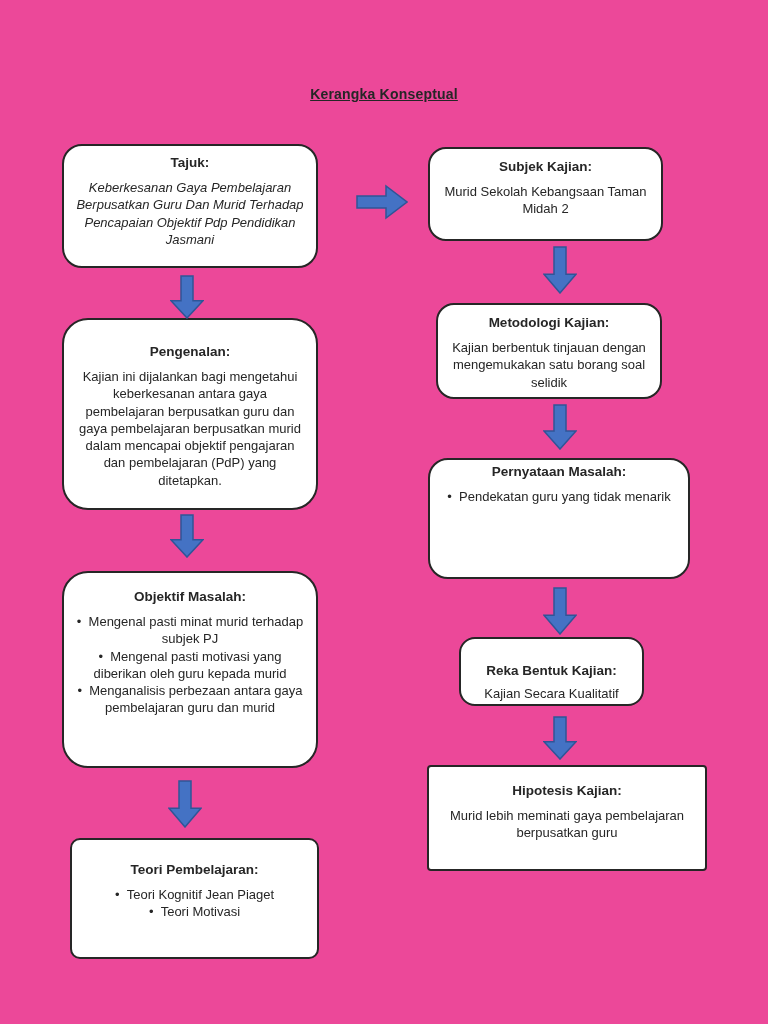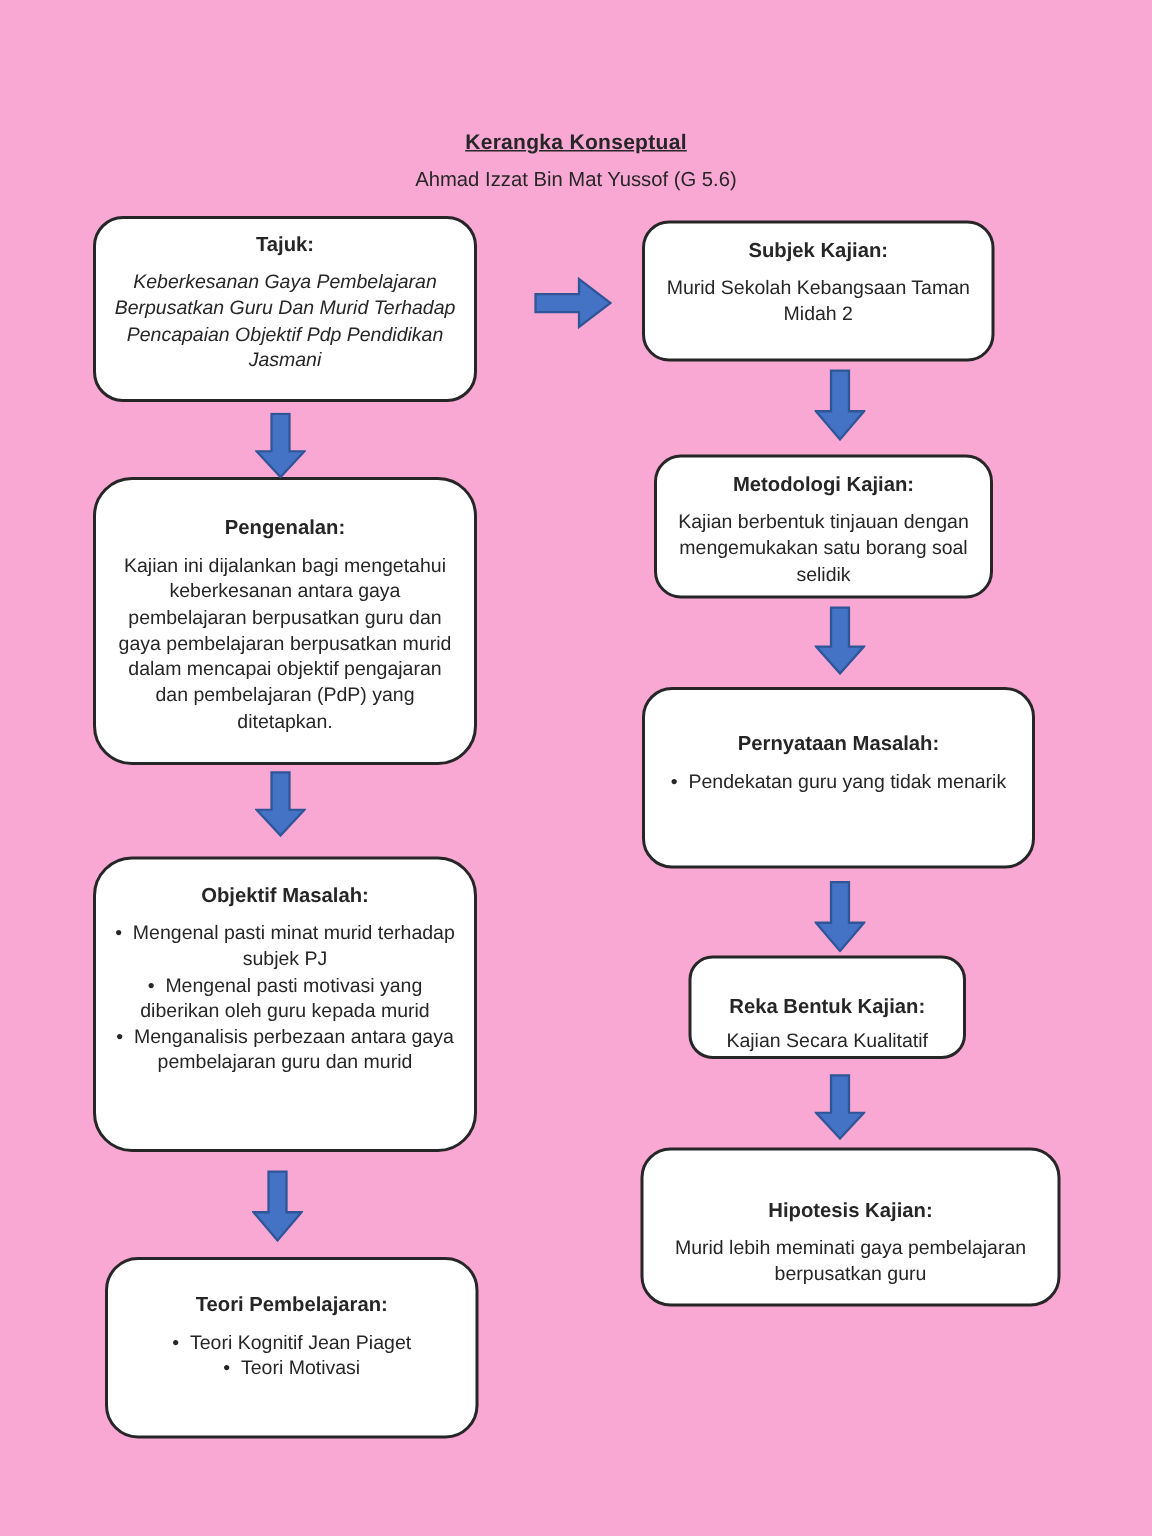--- a/index.html
+++ b/index.html
@@ -1,19 +1,19 @@
 <!DOCTYPE html>
 <html style="--arrow-fill: #4472C4; --arrow-border: #2F5597; --box-border: #262626; --text: #262626;"><head>
 <meta charset="utf-8">
 <style>
   * { margin:0; padding:0; box-sizing:border-box; }
   html,body { background:#ffffff; }
   .page {
     position:relative; width:768px; height:1024px; margin:0 auto;
-    background:#f9a8d4; overflow:hidden;
+    background:#ec4899; overflow:hidden;
     font-family:"Liberation Sans","DejaVu Sans",sans-serif;
     color:var(--text,#262626);
   }
   .doc-title {
     position:absolute; top:86px; left:0; width:100%;
     text-align:center; font-size:14px; font-weight:bold;
     text-decoration:underline; letter-spacing:.2px;
   }
   .doc-subtitle {
     position:absolute; top:112px; left:0; width:100%;
@@ -28,27 +28,27 @@
   .box-heading { font-weight:bold; font-size:13.5px; margin-bottom:9px; }
   .box-body { font-size:13px; line-height:1.33; text-align:center; }
   .italic { font-style:italic; }
   .bullet { font-size:13px; line-height:1.33; text-align:center; }
   .bullet::before { content:"\2022\00a0\00a0"; }
 
   
   #box-tajuk      { left:62px;  top:144px; width:256px; height:124px; border-radius:20px; padding-top:9px;align-items:center; }
   #box-pengenalan { left:62px;  top:318px; width:256px; height:192px; border-radius:26px; padding-top:24px; }
   #box-objektif   { left:62px;  top:571px; width:256px; height:197px; border-radius:26px; padding-top:16px; }
-  #box-teori      { left:70px;  top:838px; width:249px; height:121px; border-radius:22px; padding-top:22px; }
+  #box-teori      { left:70px;  top:838px; width:249px; height:121px; border-radius:10px; padding-top:22px; }
   
   #box-subjek     { left:428px; top:147px; width:235px; height:94px;  border-radius:18px; }
   #box-metodologi { left:436px; top:303px; width:226px; height:96px;  border-radius:18px; }
-  #box-pernyataan { left:428px; top:458px; width:262px; height:121px; border-radius:20px; padding-top:28px; }
+  #box-pernyataan { left:428px; top:458px; width:262px; height:121px; border-radius:20px; padding-top:4px; }
   #box-reka       { left:459px; top:637px; width:185px; height:69px;  border-radius:16px; padding-top:24px; }
-  #box-hipotesis  { left:427px; top:765px; width:280px; height:106px; border-radius:20px; padding-top:32px; }
+  #box-hipotesis  { left:427px; top:765px; width:280px; height:106px; border-radius:4px; padding-top:16px; }
   #box-reka .box-heading { margin-bottom:7px; }
 
   .arrow { position:absolute; }
   .arrow svg { display:block; width:100%; height:100%; }
   .arrow polygon {
     fill:var(--arrow-fill,#4472C4);
     stroke:var(--arrow-border,#2F5597);
     stroke-width:1.5;
   }
   #arrow-h1 { left:356px; top:184px; width:52px; height:36px; }
@@ -59,21 +59,20 @@
   #arrow-b2 { left:543px; top:404px; width:34px; height:46px; }
   #arrow-b3 { left:543px; top:587px; width:34px; height:48px; }
   #arrow-b4 { left:543px; top:716px; width:34px; height:44px; }
 </style>
 </head>
 <body>
 
 <div class="page">
 
   <div class="doc-title">Kerangka Konseptual</div>
-  <div class="doc-subtitle">Ahmad Izzat Bin Mat Yussof (G 5.6)</div>
 
   <div class="box" id="box-tajuk">
     <div class="box-heading">Tajuk:</div>
     <div class="box-body italic">Keberkesanan Gaya Pembelajaran Berpusatkan Guru Dan Murid Terhadap Pencapaian Objektif Pdp Pendidikan Jasmani</div>
   </div>
 
   <div class="box" id="box-pengenalan">
     <div class="box-heading">Pengenalan:</div>
     <div class="box-body">Kajian ini dijalankan bagi mengetahui keberkesanan antara gaya pembelajaran berpusatkan guru dan gaya pembelajaran berpusatkan murid dalam mencapai objektif pengajaran dan pembelajaran (PdP) yang ditetapkan.</div>
   </div>

